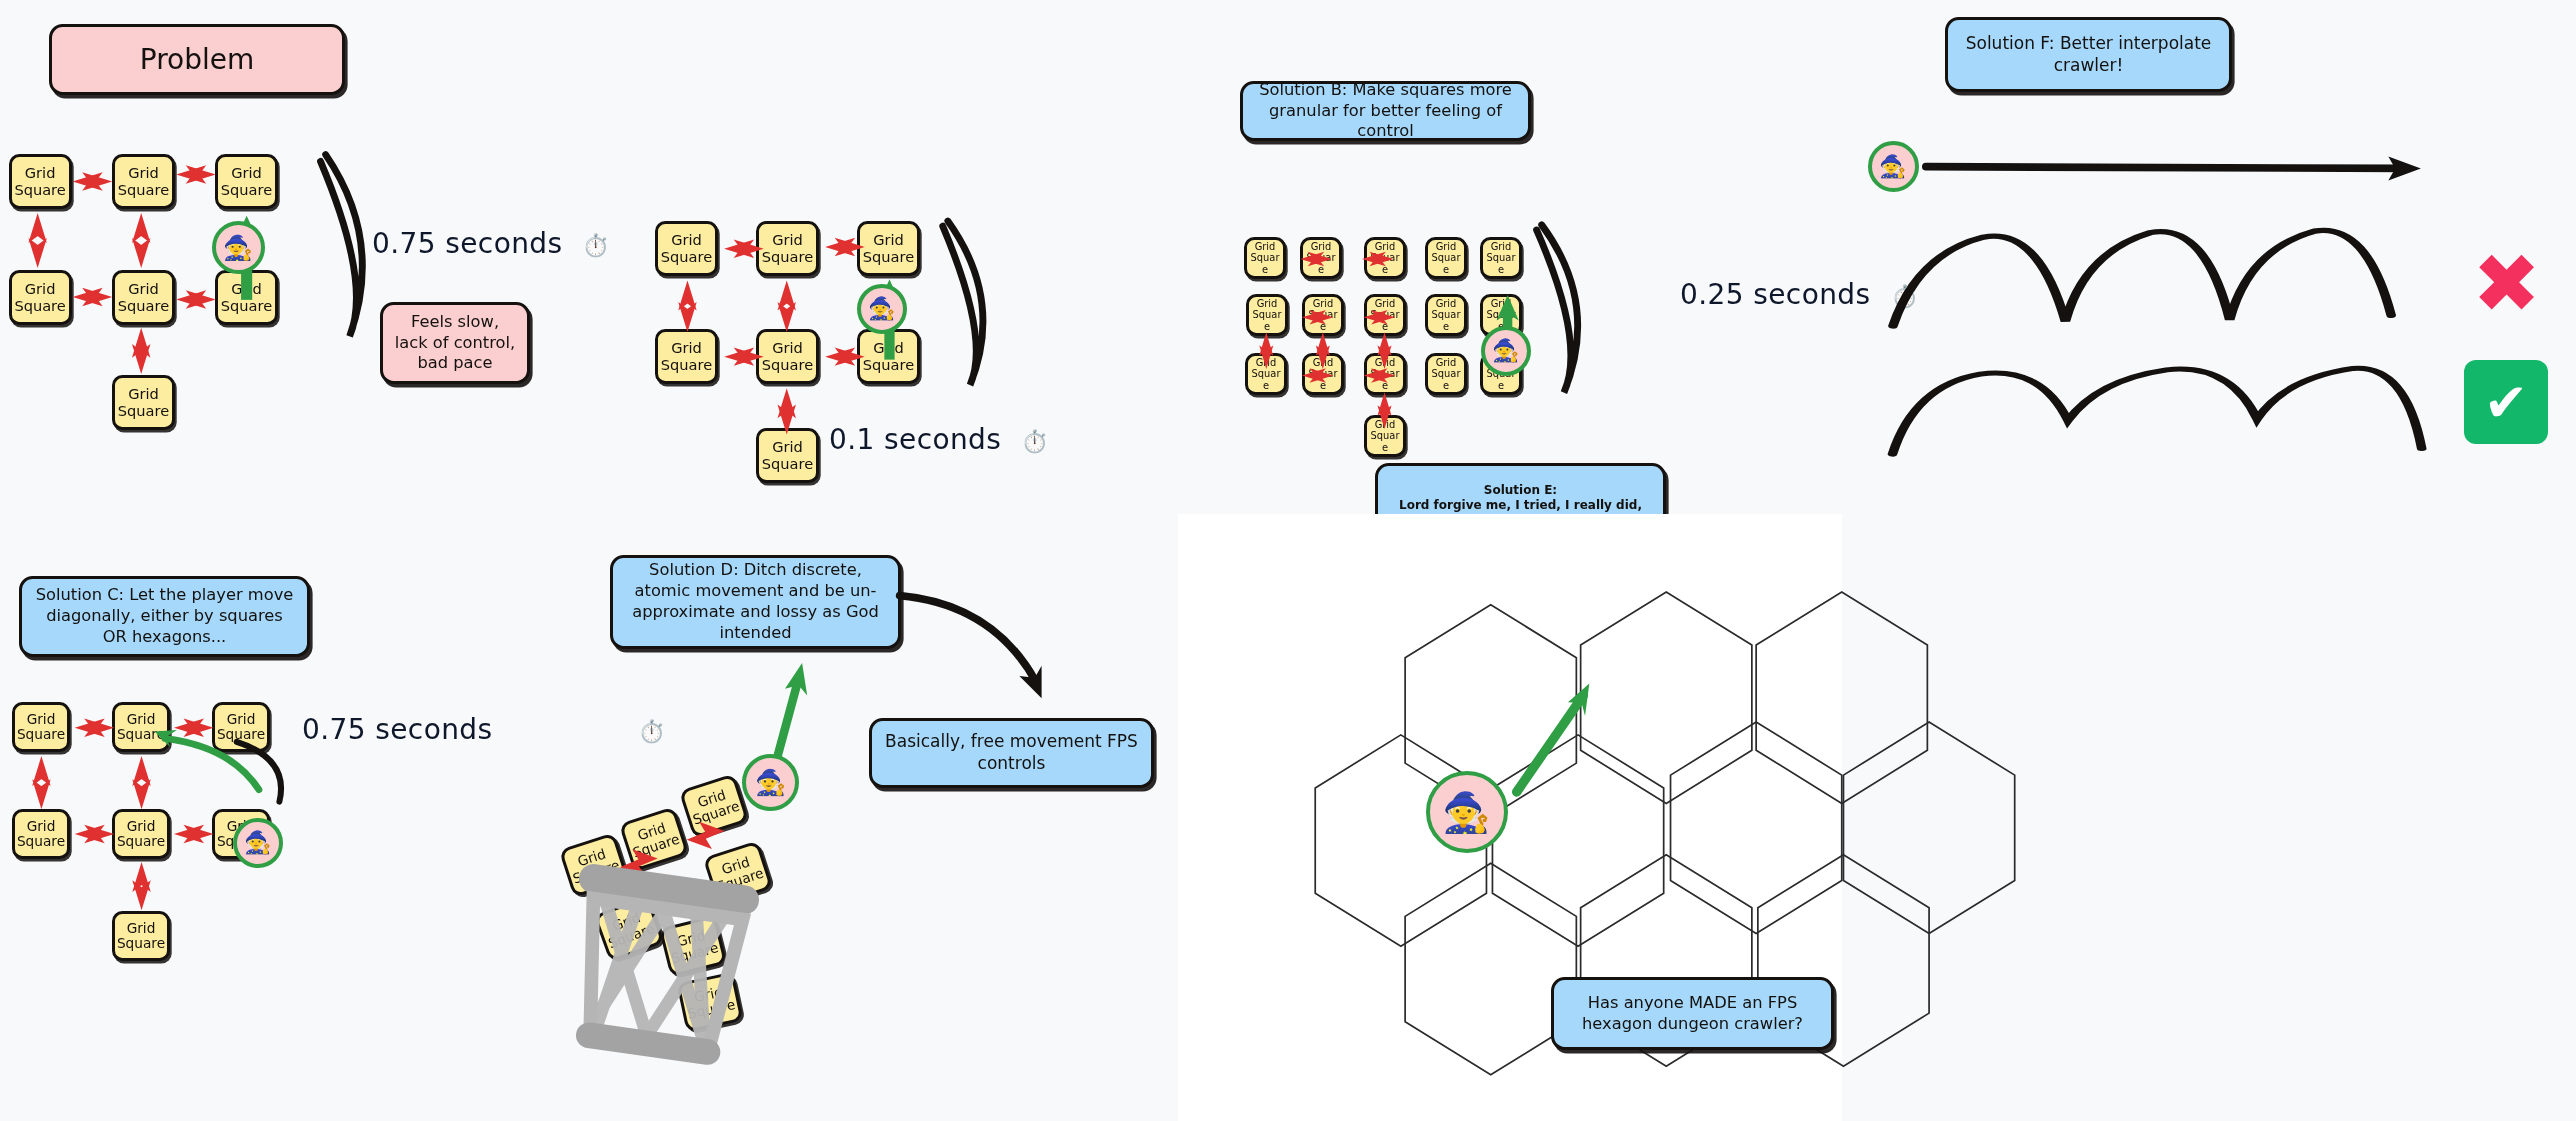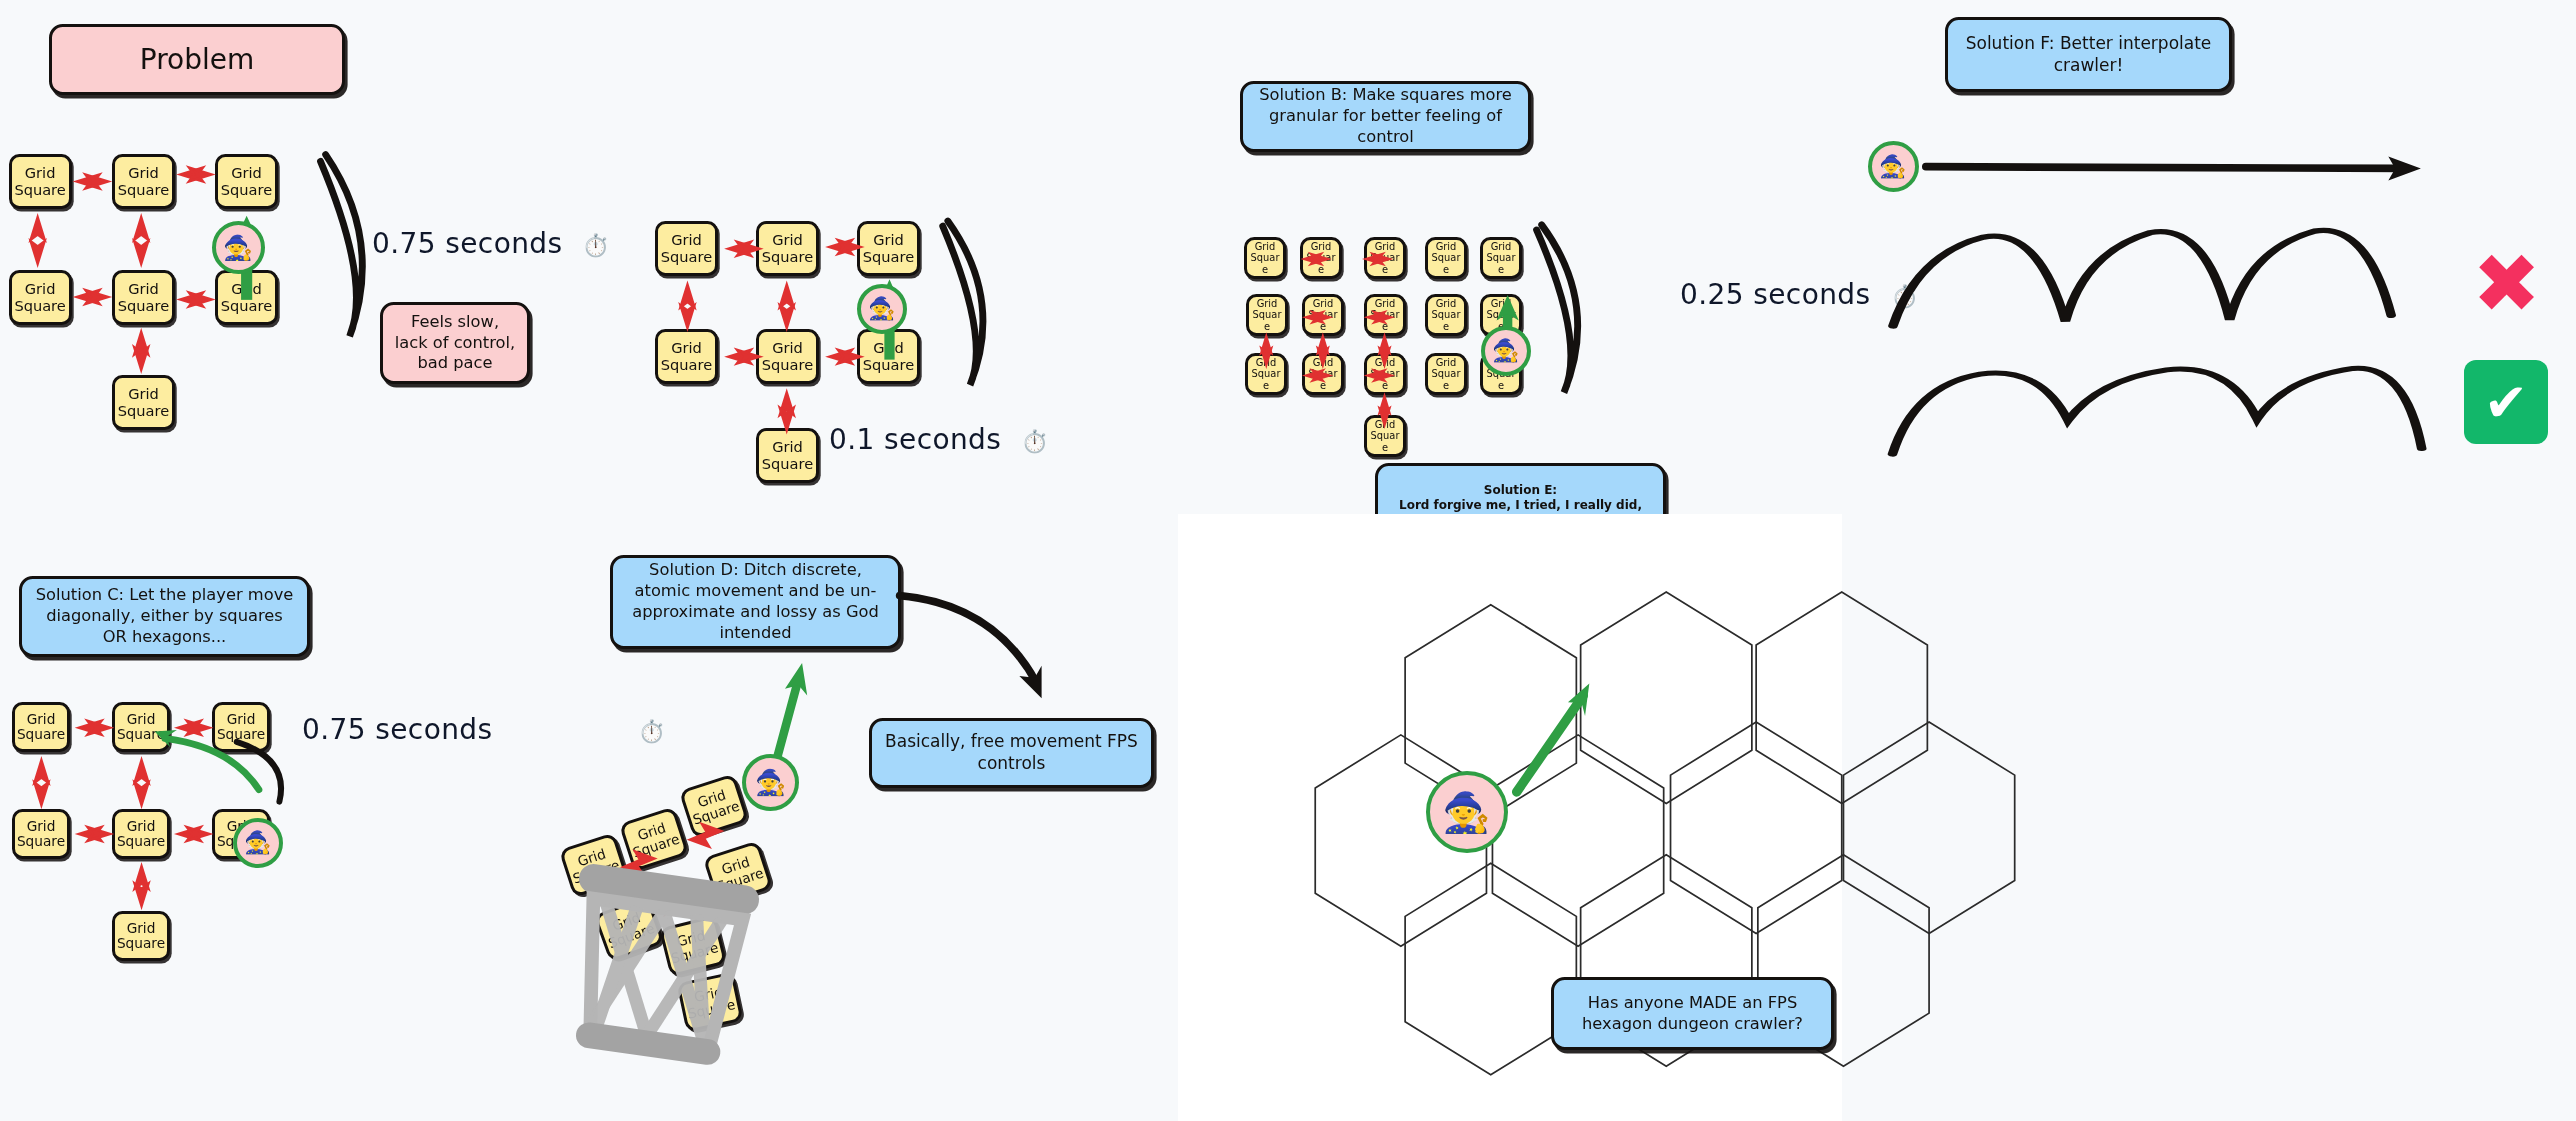--- a/index.html
+++ b/index.html
@@ -191,21 +191,21 @@
   </div>
 
   <svg style="left:941px;top:214px;width:94px;height:214px;" viewBox="0 0 110 250" width="94" height="214">
     <path d="M8 8 Q74 100 34 200 Q58 146 2 14" fill="none" stroke="#14110f" stroke-width="8" stroke-linecap="round"></path>
   </svg>
   <div class="inktext" style="left:829px;top:423px;font-size:28px;">
     <span>0.1 seconds</span>
     <span class="nosel" style="font-size:22px;margin-left:10.3px;">⏱️</span>
   </div>
 
-  <div class="callout blue" style="left:1240px;top:81px;width:291px;height:71px;font-size:16.3px;">
+  <div class="callout blue" style="left:1240px;top:81px;width:291px;height:60px;font-size:16.3px;">
     <span>Solution B: Make squares more granular for better feeling of control</span>
   </div>
 
   <div class="gsq small" style="left:1244px;top:237px;">
       <span>Grid Squar e</span>
     </div>
   <div class="gsq small" style="left:1300px;top:237px;">
       <span>Grid Squar e</span>
     </div>
   <div class="gsq small" style="left:1364px;top:237px;">

